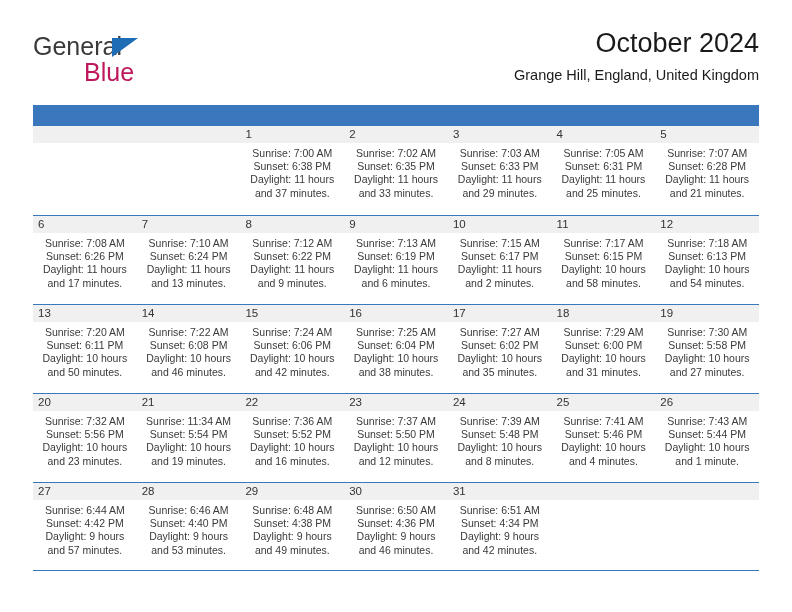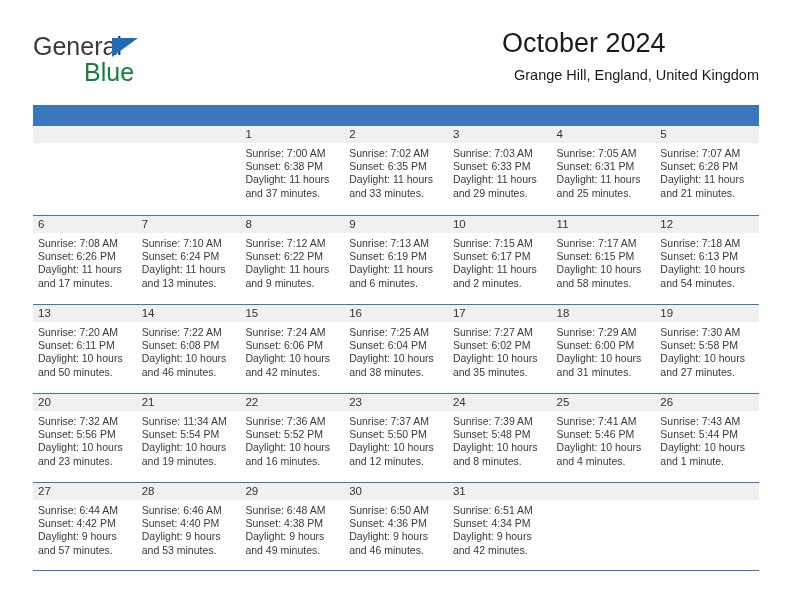--- a/index.html
+++ b/index.html
@@ -52,29 +52,29 @@
     width: 0;
     height: 0;
     border-left: 26px solid #1d6cb5;
     border-bottom: 19px solid transparent;
   }
   .brand-blue {
     position: absolute;
     left: 51px;
     top: 26px;
     font-size: 25px;
-    color: #15803d;
+    color: #be185d;
     line-height: 29px;
   }
 
   .titles {
     position: absolute;
     right: 0;
     top: 0;
-    text-align: left;
+    text-align: right;
   }
   .cal-title {
     font-size: 27px;
     color: #1a1a1a;
     line-height: 34px;
     white-space: nowrap;
   }
   .cal-subtitle {
     margin-top: 6px;
     font-size: 14.5px;
@@ -135,20 +135,21 @@
     box-sizing: border-box;
   }
   .day.empty .day-num {
     background: #f0f0f0;
   }
   .day-info {
     padding: 4px 5px 0 5px;
     font-size: 10.5px;
     line-height: 13.2px;
     color: #3a3a3a;
+    text-align: center;
   }
   .day-info div {
     white-space: nowrap;
   }
 </style>
 </head>
 <body>
 
 <div class="page">
 

